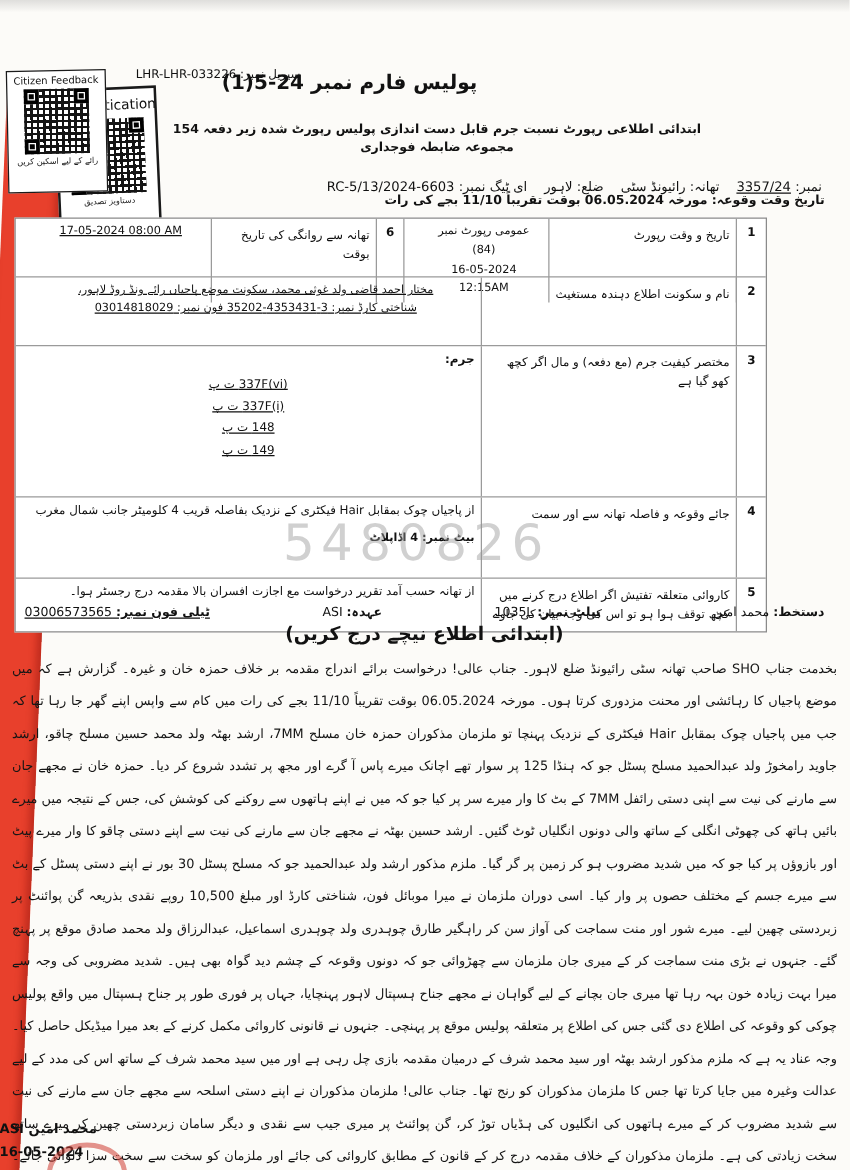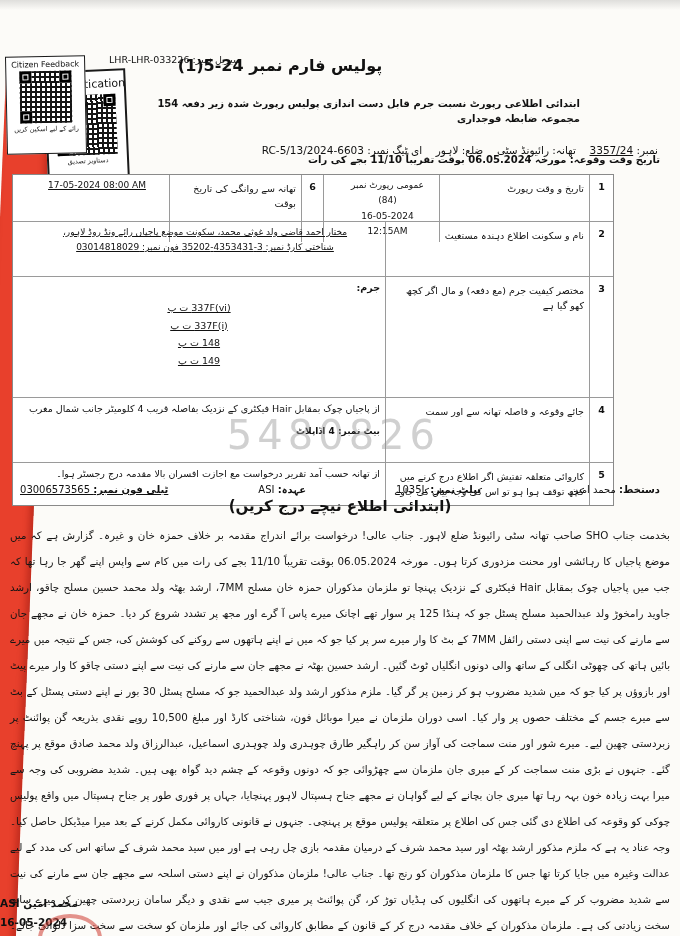--- a/index.html
+++ b/index.html
@@ -56,21 +56,21 @@
   }
   .qr .f{position:absolute;width:12px;height:12px;border:3px solid #000;background:#fff;box-sizing:border-box;}
   .qr .f::after{content:"";position:absolute;inset:1px;background:#000;}
   .qr .f1{top:0;left:0}.qr .f2{top:0;right:0}.qr .f3{bottom:0;left:0}
   .qr-a{width:60px;height:60px;margin-top:4px;}
   .qr-b{width:52px;height:52px;margin-top:2px;}
   .qr-cap{font-size:6.5px;color:#222;margin-top:2px;white-space:nowrap;}
   .serial{position:absolute;top:54px;left:109px;font-size:9.5px;color:#111;white-space:nowrap;}
   .formno{position:absolute;top:56px;right:0;width:100%;text-align:center;font-size:16px;font-weight:bold;color:#111;}
   .formno span{display:inline-block;margin-right:120px;}
-  .subtitle{position:absolute;top:96px;right:100px;width:460px;text-align:right;
+  .subtitle{position:absolute;top:96px;right:100px;width:460px;text-align:center;
     font-size:10px;font-weight:bold;color:#111;line-height:1.5;}
   
   .metaband{position:absolute;top:142px;right:8px;left:8px;height:28px;font-size:10.5px;color:#111;}
   .numline{position:absolute;top:0;right:4px;white-space:nowrap;font-weight:bold;}
   .numline .u{text-decoration:underline;}
   .numline .lab{margin-right:10px;}
   .occline{position:absolute;top:12px;left:300px;white-space:nowrap;font-weight:bold;
     font-size:10px;}
   
   .tbl{

